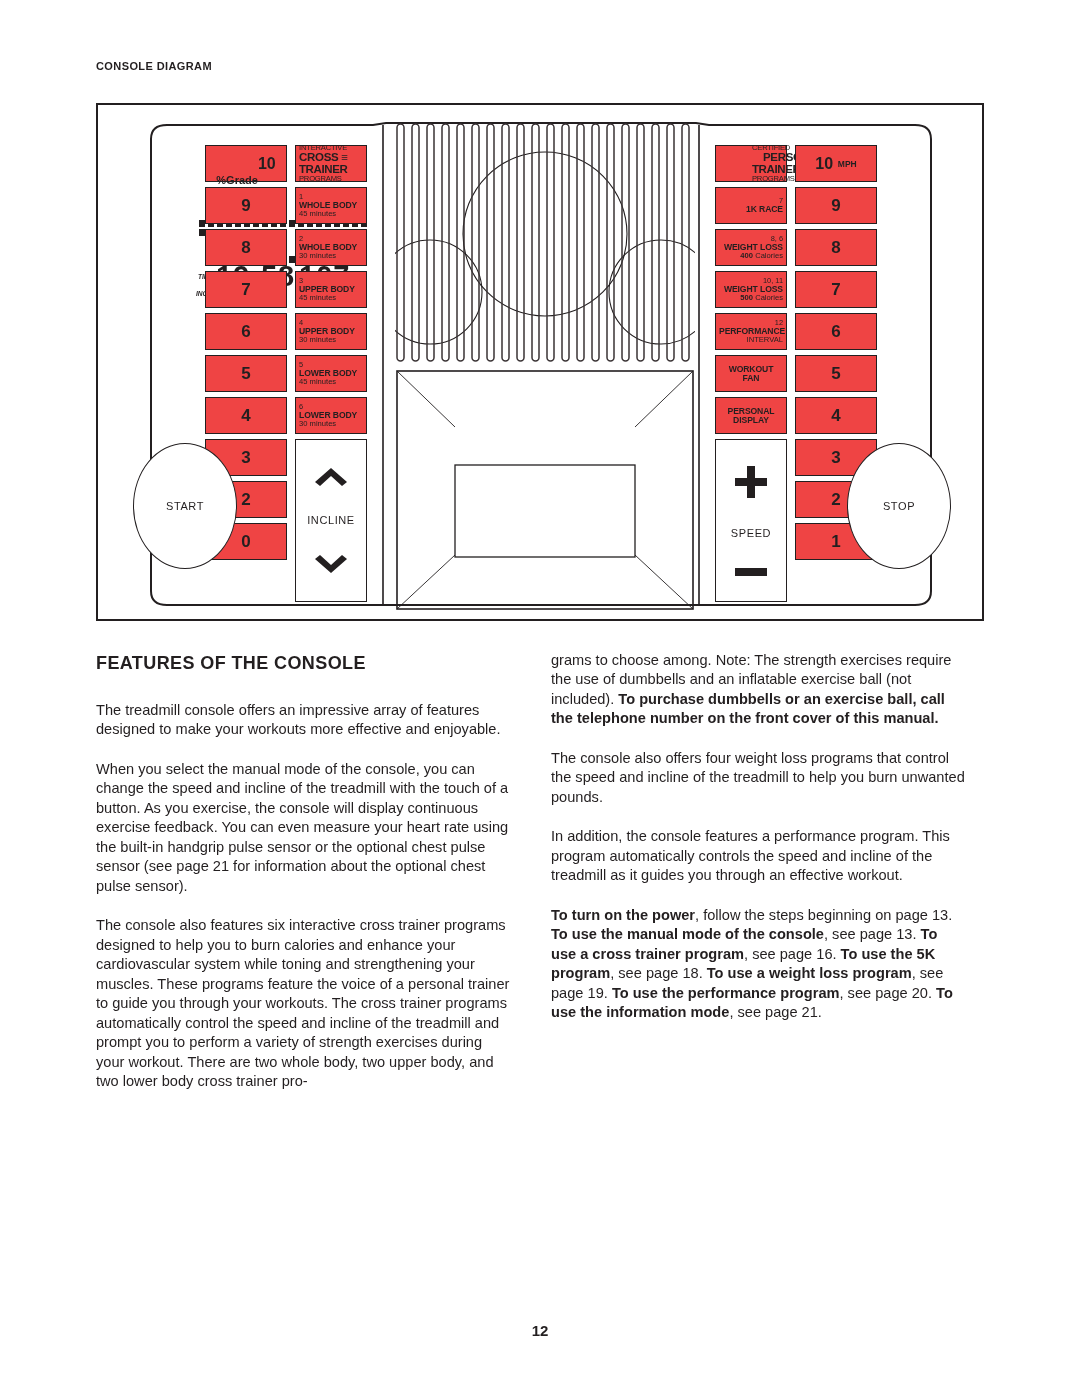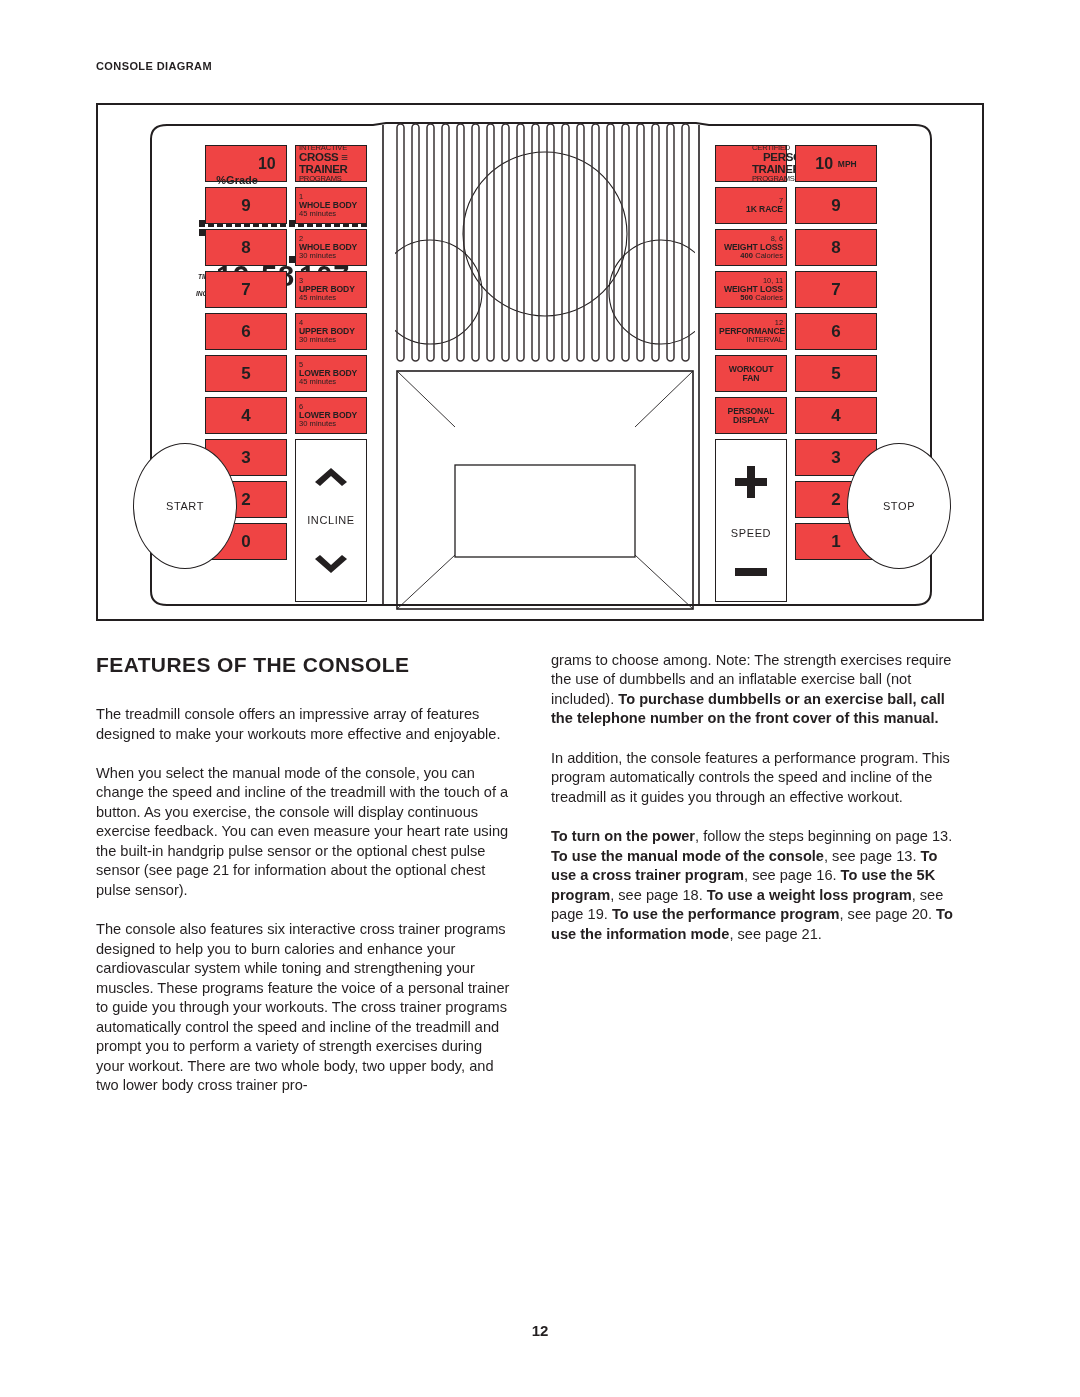--- a/index.html
+++ b/index.html
@@ -90,21 +90,21 @@
     background:#fff;
   }
   .lcd-val{position:absolute;font-weight:bold;color:#231f20;}
   .lcd-big{font-size:29px;letter-spacing:1px;}
   .lcd-tag{position:absolute;font-size:6.6px;font-style:italic;font-weight:bold;}
 
   
   .col{position:absolute;width:432px;font-size:14.6px;line-height:1.335;text-align:left;}
   #col-left{left:96px;top:651px;}
   #col-right{left:551px;top:651px;}
-  .col h2{margin:0 0 26px 0;font-size:21px;font-weight:bold;letter-spacing:.4px;}
+  .col h2{margin:0 0 26px 0;font-size:18px;font-weight:bold;letter-spacing:.4px;}
   .col p{margin:0 18px 20px 0;}
   .col p:last-child{margin-bottom:0;}
   b{font-weight:bold;}
 
   #page-number{
     position:absolute;left:0;top:1322px;width:1080px;text-align:center;
     font-size:15px;font-weight:bold;
   }
 </style>
 </head>
@@ -380,19 +380,20 @@
 
   <div class="col" id="col-left">
     <h2>FEATURES OF THE CONSOLE</h2>
     <p>The treadmill console offers an impressive array of features designed to make your workouts more effective and enjoyable.</p>
     <p>When you select the manual mode of the console, you can change the speed and incline of the treadmill with the touch of a button. As you exercise, the console will display continuous exercise feedback. You can even measure your heart rate using the built-in handgrip pulse sensor or the optional chest pulse sensor (see page 21 for information about the optional chest pulse sensor).</p>
     <p>The console also features six interactive cross trainer programs designed to help you to burn calories and enhance your cardiovascular system while toning and strengthening your muscles. These programs feature the voice of a personal trainer to guide you through your workouts. The cross trainer programs automatically control the speed and incline of the treadmill and prompt you to perform a variety of strength exercises during your workout. There are two whole body, two upper body, and two lower body cross trainer pro-</p>
   </div>
 
   <div class="col" id="col-right">
     <p><span>grams to choose among. Note: The strength exercises require the use of dumbbells and an inflatable exercise ball (not included). </span><b>To purchase dumbbells or an exercise ball, call the telephone number on the front cover of this manual.</b></p>
+    <p>The console also offers four weight loss programs that control the speed and incline of the treadmill to help you burn unwanted pounds.</p>
     <p>In addition, the console features a performance program. This program automatically controls the speed and incline of the treadmill as it guides you through an effective workout.</p>
     <p><b>To turn on the power</b><span>, follow the steps beginning on page 13. </span><b>To use the manual mode of the console</b><span>, see page 13. </span><b>To use a cross trainer program</b><span>, see page 16. </span><b>To use the 5K program</b><span>, see page 18. </span><b>To use a weight loss program</b><span>, see page 19. </span><b>To use the performance program</b><span>, see page 20. </span><b>To use the information mode</b><span>, see page 21.</span></p>
   </div>
 
   <div id="page-number">12</div>
 
 </div>
 
 </body></html>

